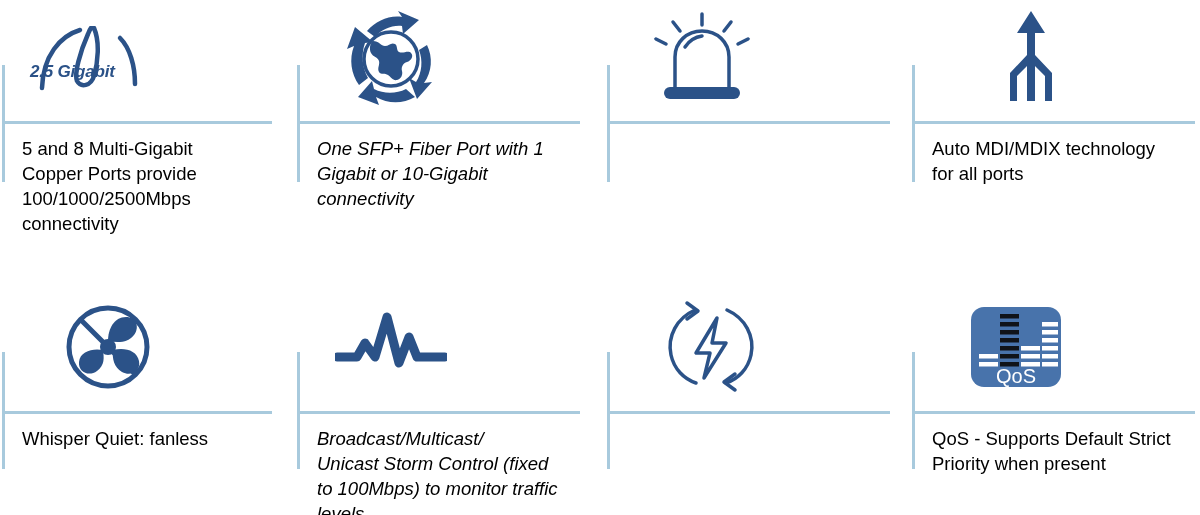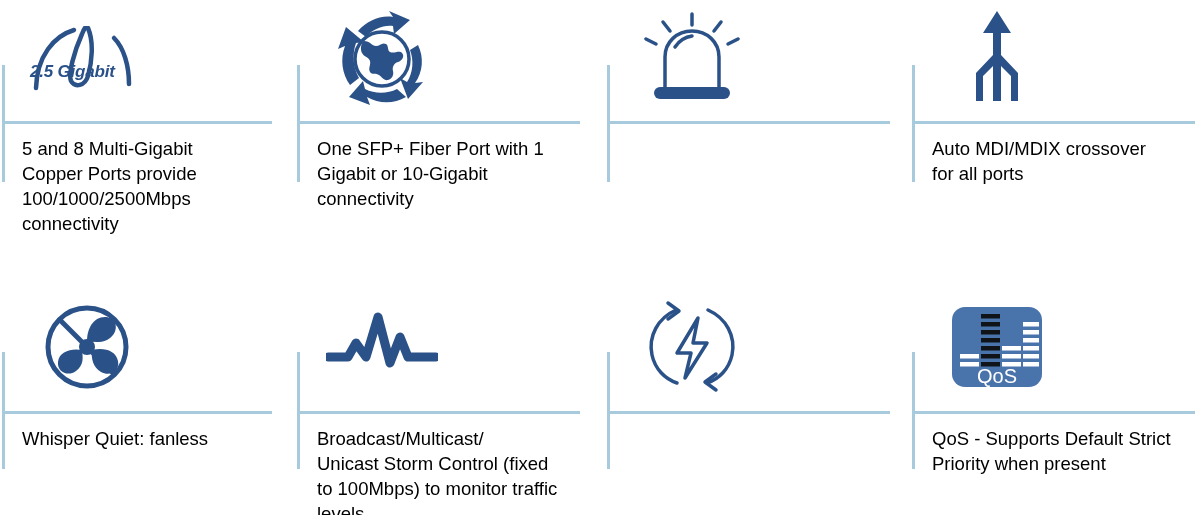--- a/index.html
+++ b/index.html
@@ -48,21 +48,21 @@
   .c4 .h-rule { width: 283px; }
 
   .icon-box {
     position: absolute;
     left: 22px;
     top: 0;
     width: 130px;
     height: 118px;
     display: flex;
     align-items: center;
-    justify-content: center;
+    justify-content: flex-end;
   }
   .feature-cell.row2 .icon-box { top: 28px; }
   .icon-box svg { display: block; }
 
   .gigabit-label {
     position: absolute;
     left: 30px;
     top: 62px;
     font-family: "Liberation Sans", sans-serif;
     font-weight: bold;
@@ -77,21 +77,21 @@
     left: 22px;
     top: 136px;
     width: 262px;
     font-size: 18.5px;
     line-height: 25px;
     color: #000000;
     white-space: pre-line;
   }
   .feature-cell.row2 .feature-text { top: 166px; }
   .c4 .feature-text { width: 265px; }
-  .c2 .feature-text { width: 280px; }
+  .c2 .feature-text { width: 280px; font-style: italic; }
   .c3 .feature-text { width: 262px; }
 </style>
 </head>
 <body>
 
 <div id="feature-grid">
 
   <div class="feature-cell row1 c1">
     <div class="icon-box">
       <svg width="118" height="66" viewBox="0 0 118 66">
@@ -162,21 +162,21 @@
           <path d="M31 0 L45 22 L35 22 L35 90 L27 90 L27 22 L17 22 Z"></path>
 
           <path d="M27 44 L10 62 L10 90 L17 90 L17 65 L31 51 Z"></path>
 
           <path d="M35 44 L52 62 L52 90 L45 90 L45 65 L31 51 Z"></path>
         </g>
       </svg>
     </div>
     <div class="v-rule"></div>
     <div class="h-rule"></div>
-    <div class="feature-text">Auto MDI/MDIX crossover
+    <div class="feature-text">Auto MDI/MDIX technology
 for all ports</div>
   </div>
 
   <div class="feature-cell row2 c1">
     <div class="icon-box">
       <svg width="88" height="88" viewBox="0 0 88 88">
         <circle cx="44" cy="44" r="39" fill="none" stroke="#2b5288" stroke-width="5"></circle>
         <g fill="#2b5288">
           <path d="M44 38 C44 26 50 14 62 14 C72 14 76 24 70 32 C64 40 54 40 44 38 Z"></path>
           <path d="M49 47 C60 44 73 47 75 58 C77 68 67 74 58 69 C50 64 48 56 49 47 Z"></path>

